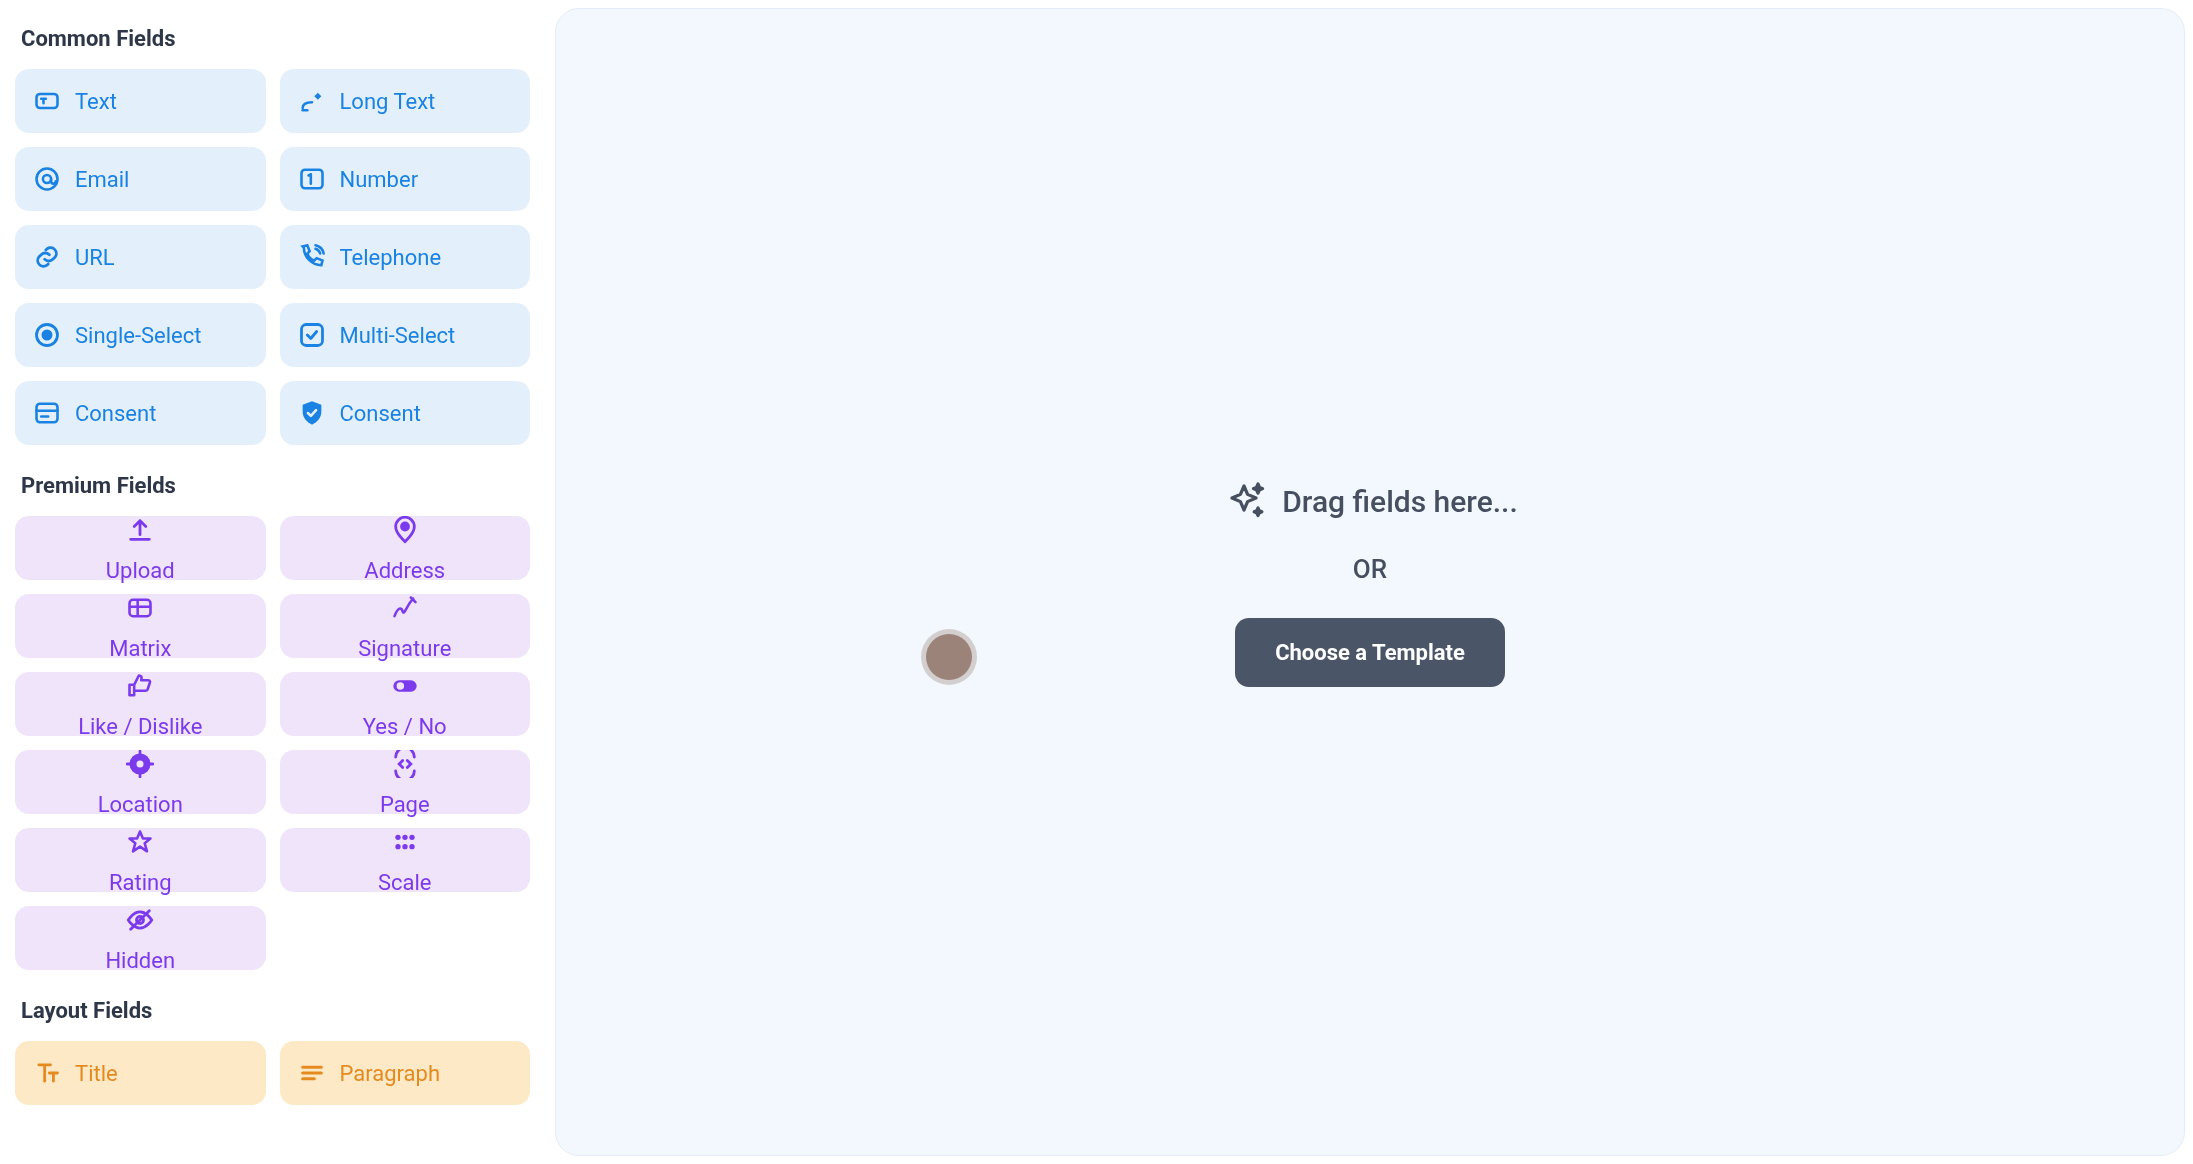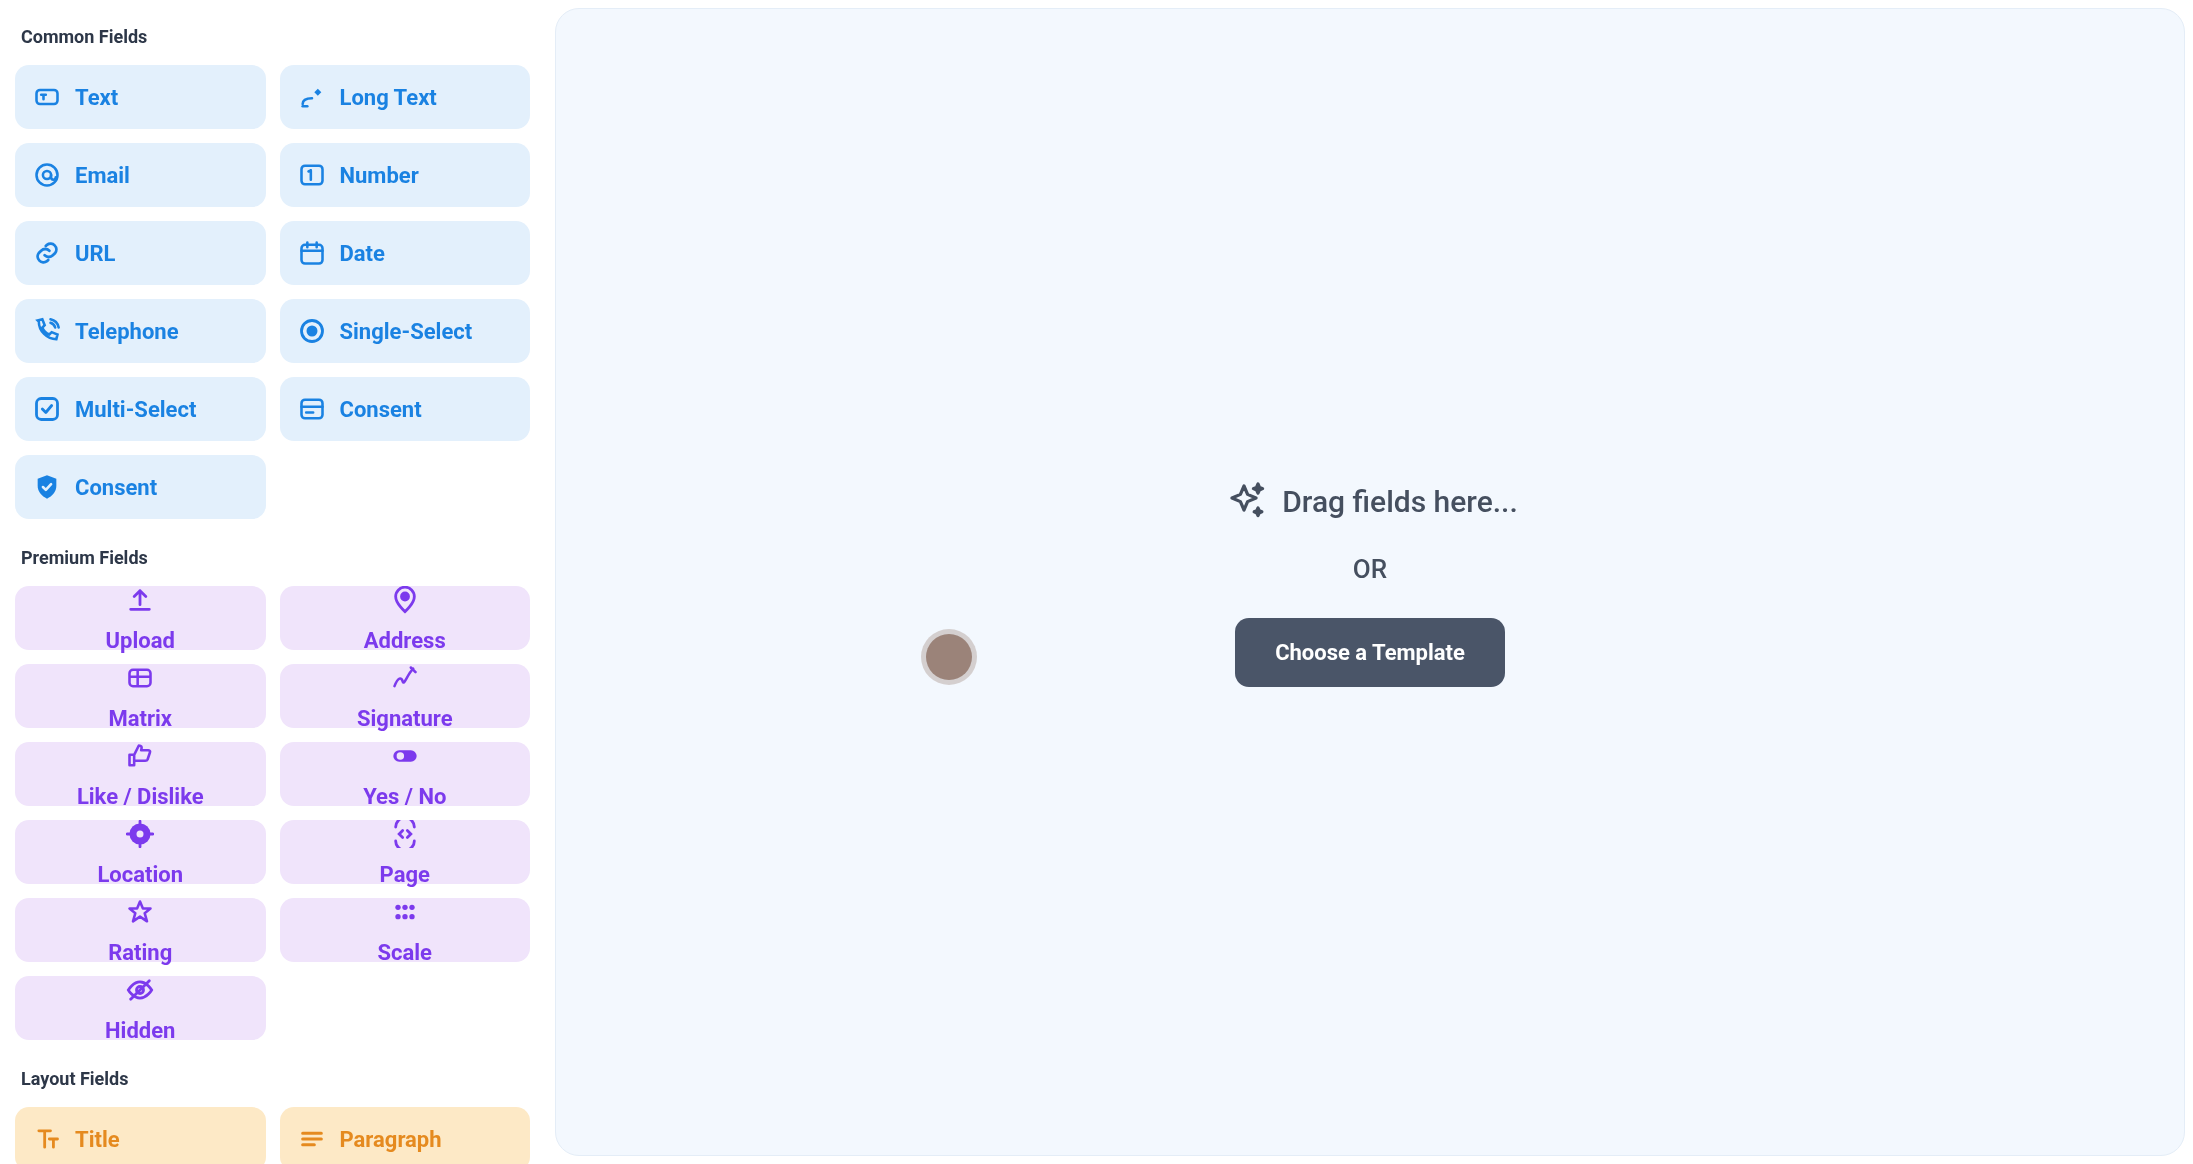--- a/index.html
+++ b/index.html
@@ -8,40 +8,40 @@
 
   
   .sidebar {
     width: 545px;
     height: 100%;
     padding: 20px 15px 0 15px;
     background: #fff;
     overflow-y: auto;
   }
   .section-title {
-    font-size: 18px;
+    font-size: 22px;
     font-weight: 700;
     color: #2d3748;
     margin: 6px 0 18px 6px;
   }
   .field-grid {
     display: grid;
     grid-template-columns: 1fr 1fr;
     gap: 14px 14px;
     margin-bottom: 28px;
   }
   .field-btn {
     display: flex;
     align-items: center;
     gap: 14px;
     height: 64px;
     padding: 0 18px;
     border-radius: 14px;
     font-size: 22px;
-    font-weight: 700;
+    font-weight: 400;
     cursor: pointer;
     user-select: none;
   }
   .field-btn.common {
     background: #e3f0fc;
     color: #1a82e2;
   }
   .field-btn.premium {
     background: #f0e4fb;
     color: #7c3aed;
@@ -144,27 +144,20 @@
     </div>
 
     <div class="field-btn common">
       <svg width="28" height="28" viewBox="0 0 24 24" fill="none" stroke="currentColor" stroke-width="2.4" stroke-linecap="round">
           <path d="M10 14a5 5 0 0 0 7 0l2-2a5 5 0 0 0-7-7l-1 1"></path>
           <path d="M14 10a5 5 0 0 0-7 0l-2 2a5 5 0 0 0 7 7l1-1"></path>
         </svg>
       <span>URL</span>
     </div>
 
-    <div class="field-btn common">
-      <svg width="28" height="28" viewBox="0 0 24 24" fill="none" stroke="currentColor" stroke-width="2.2">
-          <rect x="3" y="5" width="18" height="16" rx="3"></rect>
-          <path d="M3 10h18M8 3v4M16 3v4" stroke-linecap="round"></path>
-        </svg>
-      <span>Date</span>
-    </div>
 
     <div class="field-btn common">
       <svg width="28" height="28" viewBox="0 0 24 24" fill="none" stroke="currentColor" stroke-width="2.2" stroke-linecap="round">
           <path d="M5 4c0 8 7 15 15 15l1-4-5-2-2 2c-3-1-5-3-6-6l2-2-2-5-4 1z"></path>
           <path d="M15 5a6 6 0 0 1 4 4M15 2a9 9 0 0 1 7 7"></path>
         </svg>
       <span>Telephone</span>
     </div>
 
     <div class="field-btn common">

